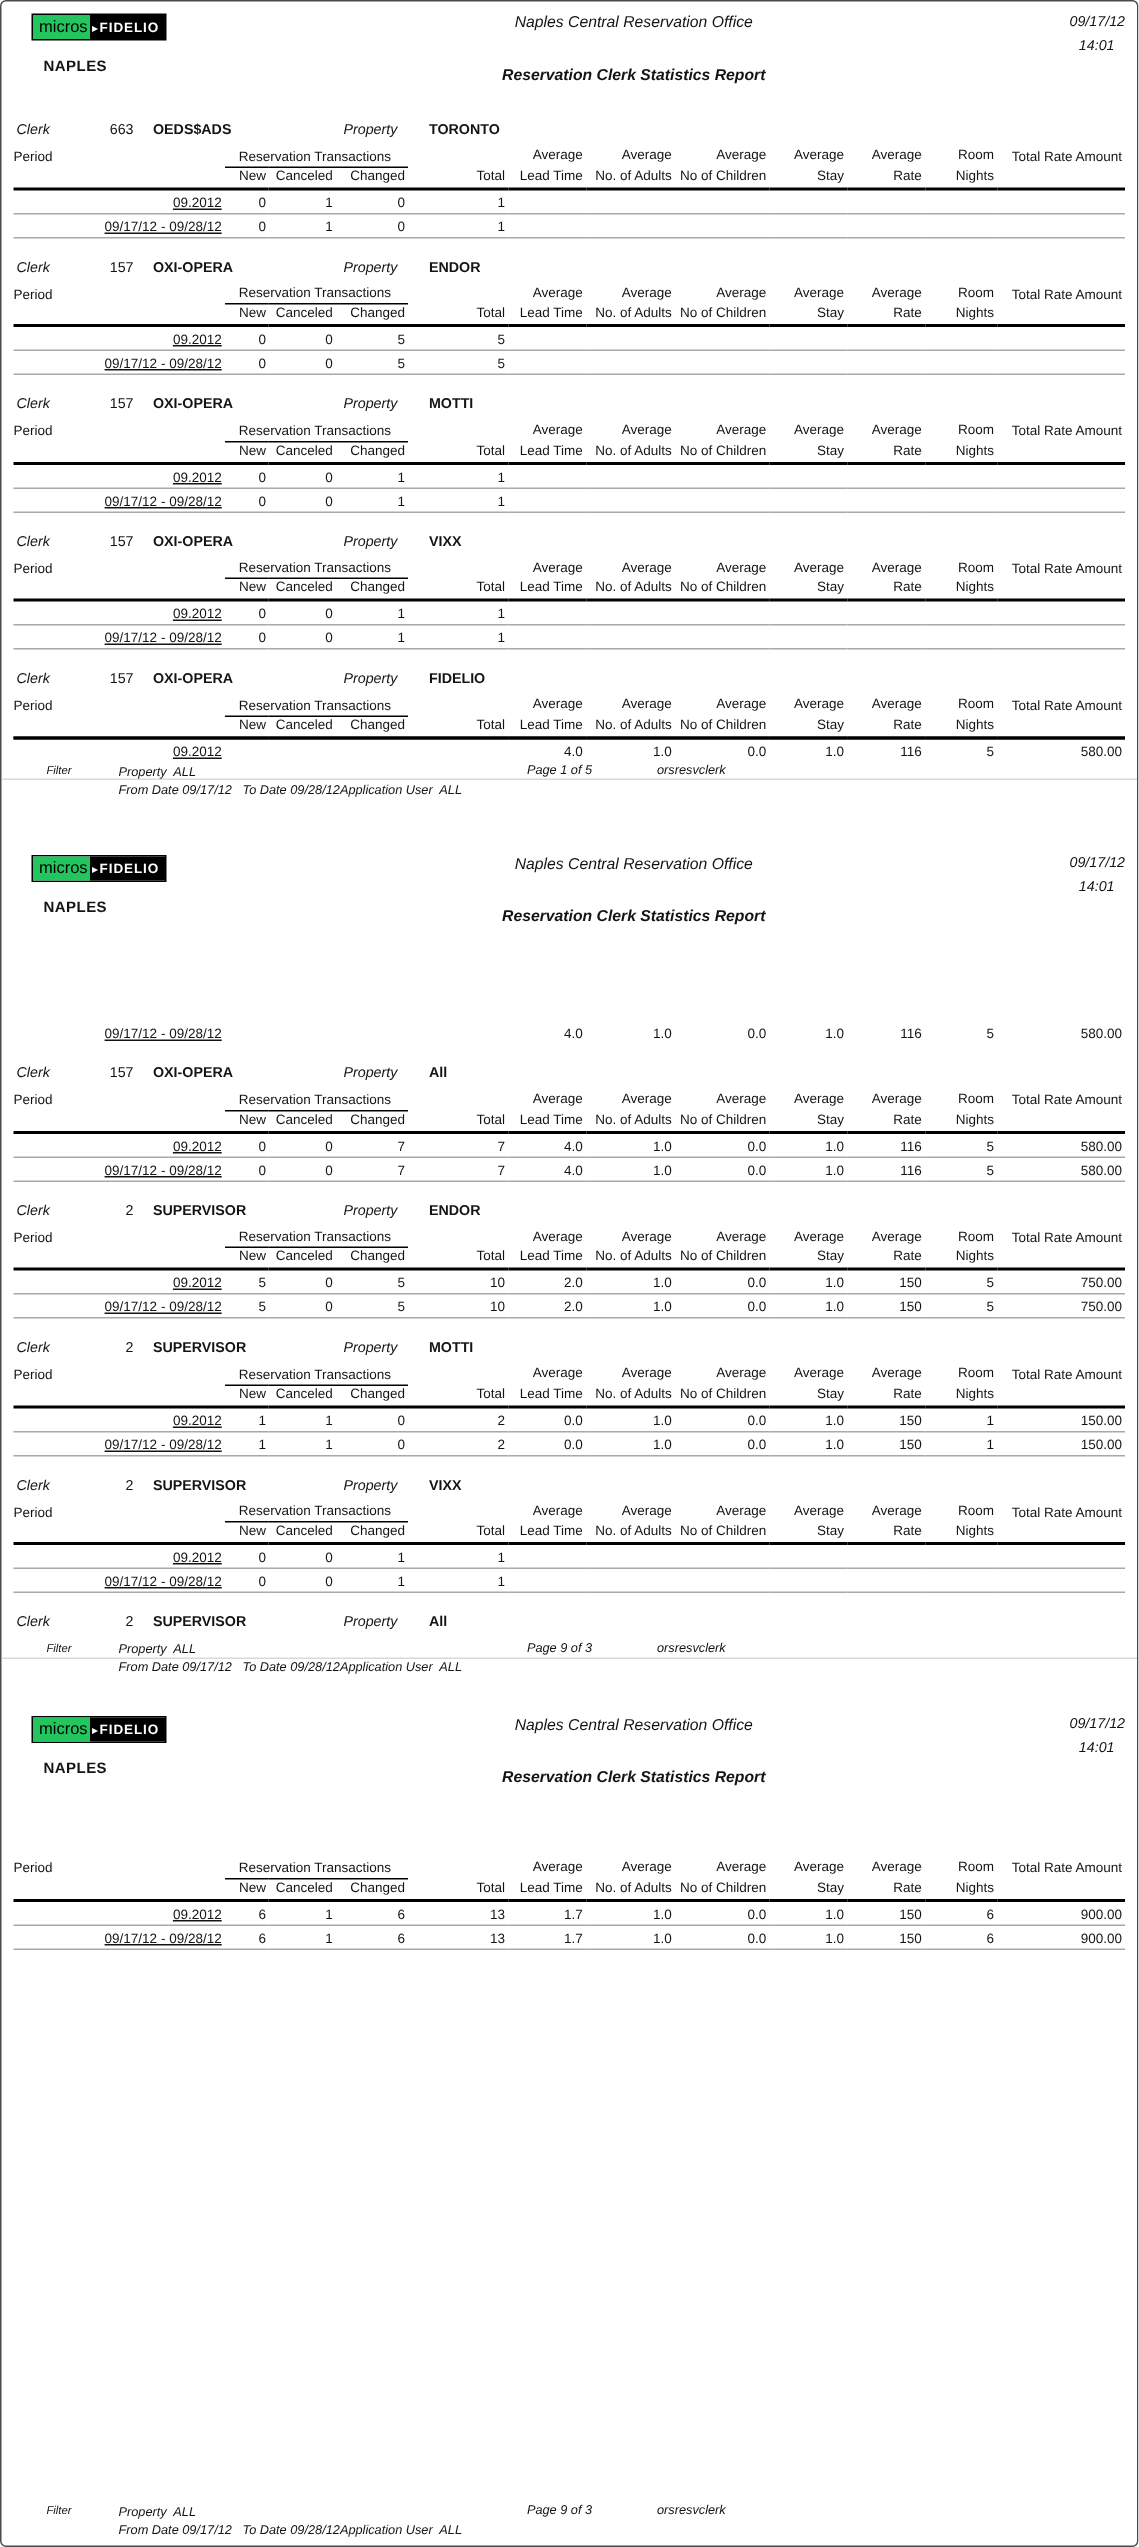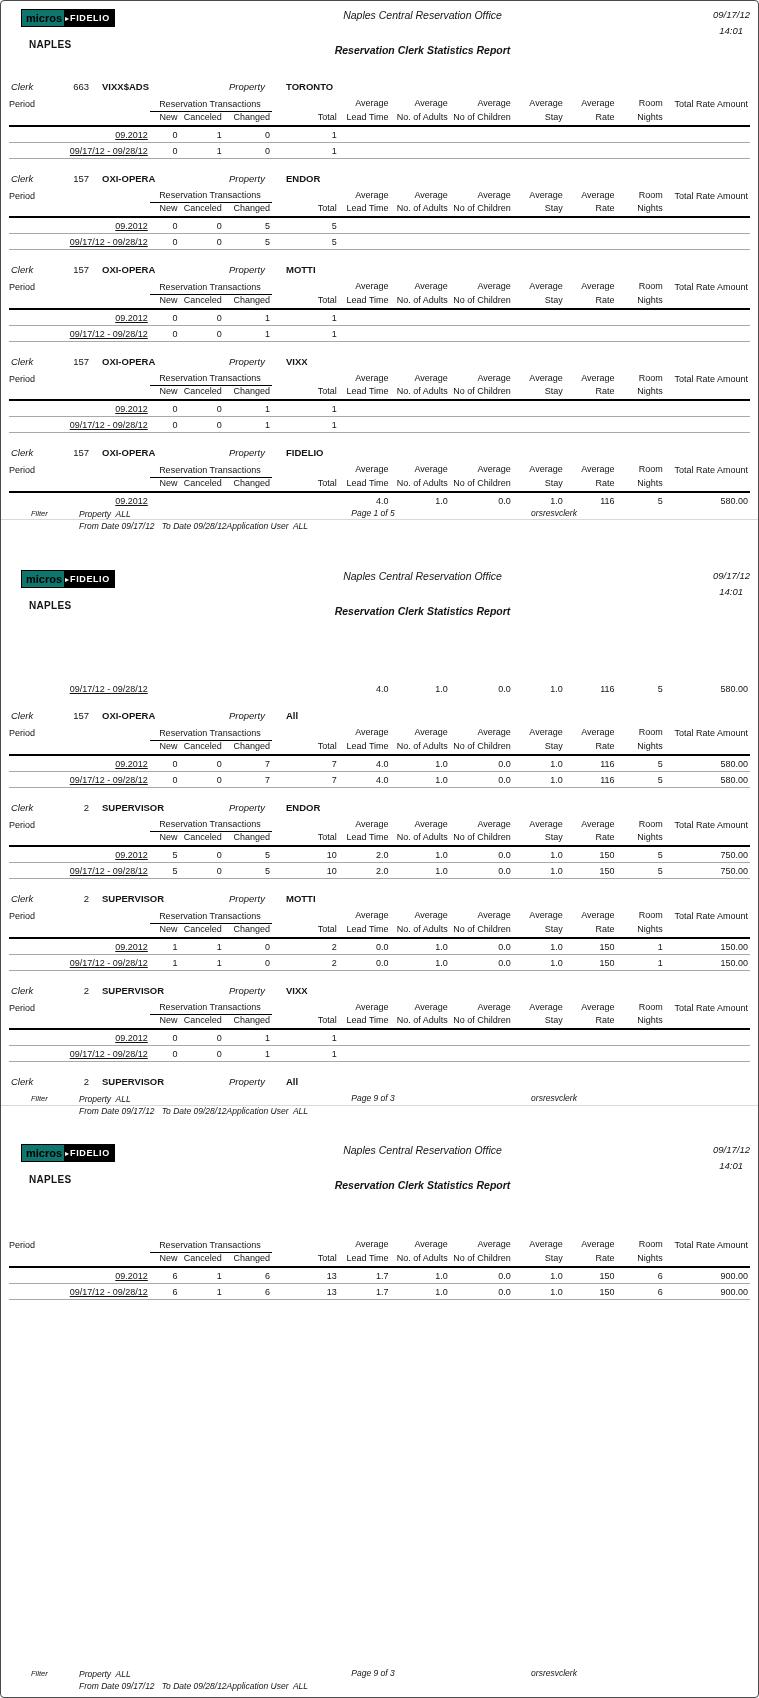--- a/index.html
+++ b/index.html
@@ -21,21 +21,21 @@
   .page-1 { height: 518px; }
   .page-2 { height: 586px; border-top: 1px solid #d9d9d9; }
   .page-3 { height: 592px; border-top: 1px solid #d9d9d9; }
 
   
   .page-header { display: flex; align-items: flex-start; }
   .page-2 .page-header { margin-top: 42px; }
   .page-3 .page-header { margin-top: 30px; }
   .brand { width: 172px; }
   .logo { display: inline-flex; align-items: stretch; border: 1px solid #000; margin-left: 12px; margin-top: 2px; }
-  .logo-micros { font-weight: bold; font-size: 11px; padding: 2px 2px 2px 4px; background: #0f766e; color: #000; }
+  .logo-micros { font-weight: normal; font-size: 11px; padding: 2px 2px 2px 4px; background: #22c55e; color: #000; }
   .logo-right { background: #000; color: #fff; display: inline-flex; align-items: center; padding: 2px 4px 2px 1px; }
   .logo-arrow { font-size: 8px; color: #fff; margin-right: 1px; }
   .logo-fidelio { font-weight: bold; font-size: 9px; letter-spacing: 0.6px; }
   .hotel { font-weight: bold; font-size: 10px; margin: 12px 0 0 20px; letter-spacing: 0.3px; }
   .titles { flex: 1; text-align: center; }
   .office { font-style: italic; font-size: 10.5px; margin-top: 2px; }
   .report-title { font-style: italic; font-weight: bold; font-size: 10.5px; margin-top: 23px; }
   .datetime { width: 86px; text-align: right; font-style: italic; font-size: 9.5px; padding-top: 2px; }
   .datetime .time { margin-top: 5px; padding-right: 7px; }
 
@@ -63,21 +63,21 @@
   tbody td { text-align: right; padding: 2px 2px 1px 0; height: 15px; line-height: 12px; }
   tbody td.c-period { text-align: right; padding-left: 1px; text-decoration: underline; }
   tbody.ruled tr td { border-bottom: 1px solid #a8a8a8; }
 
   
   .page-footer { margin-top: auto; display: flex; align-items: flex-start; font-style: italic; font-size: 8.5px; }
   .f-filter { flex: 1; display: flex; }
   .f-label { font-size: 7.5px; margin: 1px 0 0 22px; width: 48px; }
   .f-lines div { line-height: 12px; white-space: pre; }
   .f-page { width: 130px; text-align: center; }
-  .f-user { flex: 1; text-align: center; padding-right: 80px; }
+  .f-user { flex: 1; text-align: left; padding-right: 80px; }
 </style>
 </head>
 <body>
 
 <div class="sheet" id="sheet">
   <section class="page page-1">
     <header class="page-header">
       <div class="brand">
         <div class="logo">
           <span class="logo-micros">micros</span>
@@ -95,21 +95,21 @@
       <div class="datetime">
         <div class="date">09/17/12</div>
         <div class="time">14:01</div>
       </div>
     </header>
     <div class="blocks">
         <div class="block">
           <div class="clerk-line">
             <span class="c-label">Clerk</span>
             <span class="c-no">663</span>
-            <span class="c-name">VIXX$ADS</span>
+            <span class="c-name">OEDS$ADS</span>
             <span class="p-label">Property</span>
             <span class="p-name">TORONTO</span>
           </div>
           <table class="stats">
             <colgroup>
               <col style="width: 19%;">
               <col style="width: 4%;">
               <col style="width: 6%;">
               <col style="width: 6.5%;">
               <col style="width: 9%;">

